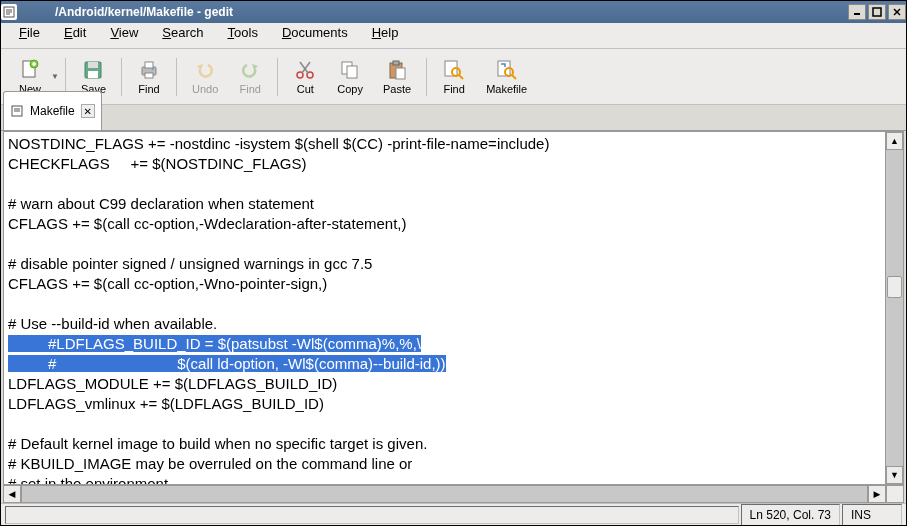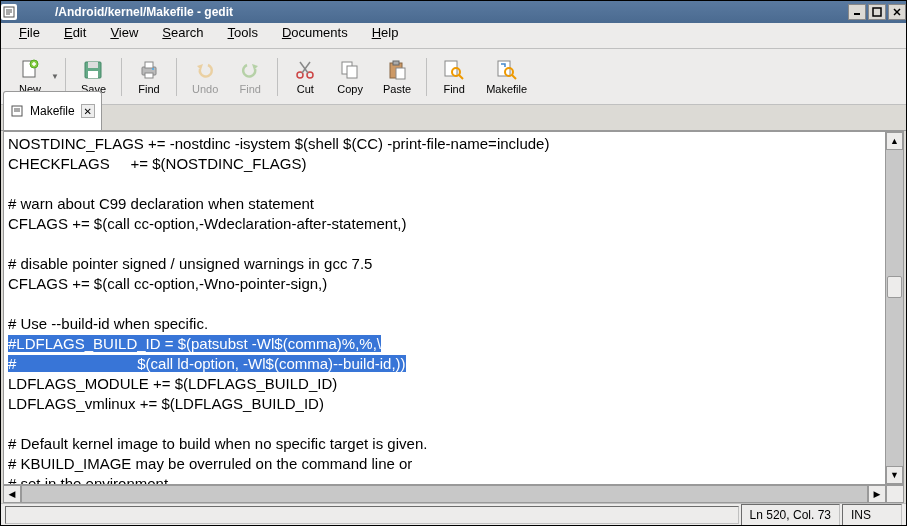--- a/index.html
+++ b/index.html
@@ -20,21 +20,21 @@
 .tool-disabled .tool-label { color: #999; }
 .tool-disabled .tool-icon svg { opacity: 0.4; }
 .dropdown-arrow { font-size: 8px; color: #666; margin-left: -2px; align-self: center; }
 .tool-combo { display: flex; align-items: flex-start; }
 .tabbar { height: 26px; background: #dcdad5; display: flex; align-items: flex-end; padding: 2px 2px 0 2px; border-bottom: 1px solid #999; }
 .tab { background: #fff; border: 1px solid #999; border-bottom: none; padding: 12px 6px; font-size: 12px; display: flex; align-items: flex-start; gap: 6px; border-radius: 3px 3px 0 0; }
 .tab-icon { width: 14px; height: 14px; display: flex; align-items: center; justify-content: center; }
 .tab-close { width: 14px; height: 14px; border: 1px solid #aaa; display: flex; align-items: center; justify-content: center; font-size: 10px; cursor: pointer; background: #eee; }
 .editor-wrap { flex: 1; display: flex; background: #fff; border: 1px solid #999; margin: 0 2px; overflow: hidden; }
 .editor { flex: 1; padding: 2px 4px; font-family: monospace; font-size: 15px; line-height: 19px; color: #000; white-space: pre; overflow: hidden; }
-.editor .sel { background: #3875d7; color: #fff; }
+.editor .sel { background: #3875d7; color: #fff; padding-left: 40px; }
 .vscroll { width: 18px; background: #dcdad5; border-left: 1px solid #999; display: flex; flex-direction: column; }
 .scroll-btn { height: 18px; border: 1px solid #999; background: #edeceb; display: flex; align-items: center; justify-content: center; font-size: 9px; cursor: pointer; }
 .scroll-track { flex: 1; background: #c8c8c8; position: relative; }
 .scroll-thumb { position: absolute; left: 1px; right: 1px; top: 40%; height: 22px; background: #edeceb; border: 1px solid #999; border-radius: 2px; }
 .statusbar { height: 22px; background: #edeceb; border-top: 1px solid #c0c0c0; display: flex; align-items: center; font-size: 12px; color: #000; padding: 0 4px; gap: 2px; }
 .status-cell { border: 1px inset #c0c0c0; padding: 10px 8px; height: 18px; display: flex; align-items: center; }
 .status-spacer { flex: 1; border: 1px inset #c0c0c0; height: 18px; }
 .hscroll-row { height: 18px; background: #dcdad5; display: flex; margin: 0 2px; }
 .hscroll-track { flex: 1; background: #c8c8c8; border: 1px solid #999; display: flex; }
 .hscroll-btn { width: 18px; border: 1px solid #999; background: #edeceb; display: flex; align-items: center; justify-content: center; font-size: 9px; cursor: pointer; }
@@ -212,21 +212,21 @@
 <div class="editor-wrap">
   <div class="editor"><span>NOSTDINC_FLAGS += -nostdinc -isystem $(shell $(CC) -print-file-name=include)</span>
 <span>CHECKFLAGS     += $(NOSTDINC_FLAGS)</span>
 <span></span>
 <span># warn about C99 declaration when statement</span>
 <span>CFLAGS += $(call cc-option,-Wdeclaration-after-statement,)</span>
 <span></span>
 <span># disable pointer signed / unsigned warnings in gcc 7.5</span>
 <span>CFLAGS += $(call cc-option,-Wno-pointer-sign,)</span>
 <span></span>
-<span># Use --build-id when specific.</span>
+<span># Use --build-id when available.</span>
 <span class="sel">#LDFLAGS_BUILD_ID = $(patsubst -Wl$(comma)%,%,\</span>
 <span class="sel">#                             $(call ld-option, -Wl$(comma)--build-id,))</span>
 <span>LDFLAGS_MODULE += $(LDFLAGS_BUILD_ID)</span>
 <span>LDFLAGS_vmlinux += $(LDFLAGS_BUILD_ID)</span>
 <span></span>
 <span># Default kernel image to build when no specific target is given.</span>
 <span># KBUILD_IMAGE may be overruled on the command line or</span>
 <span># set in the environment</span>
 
 </div>

